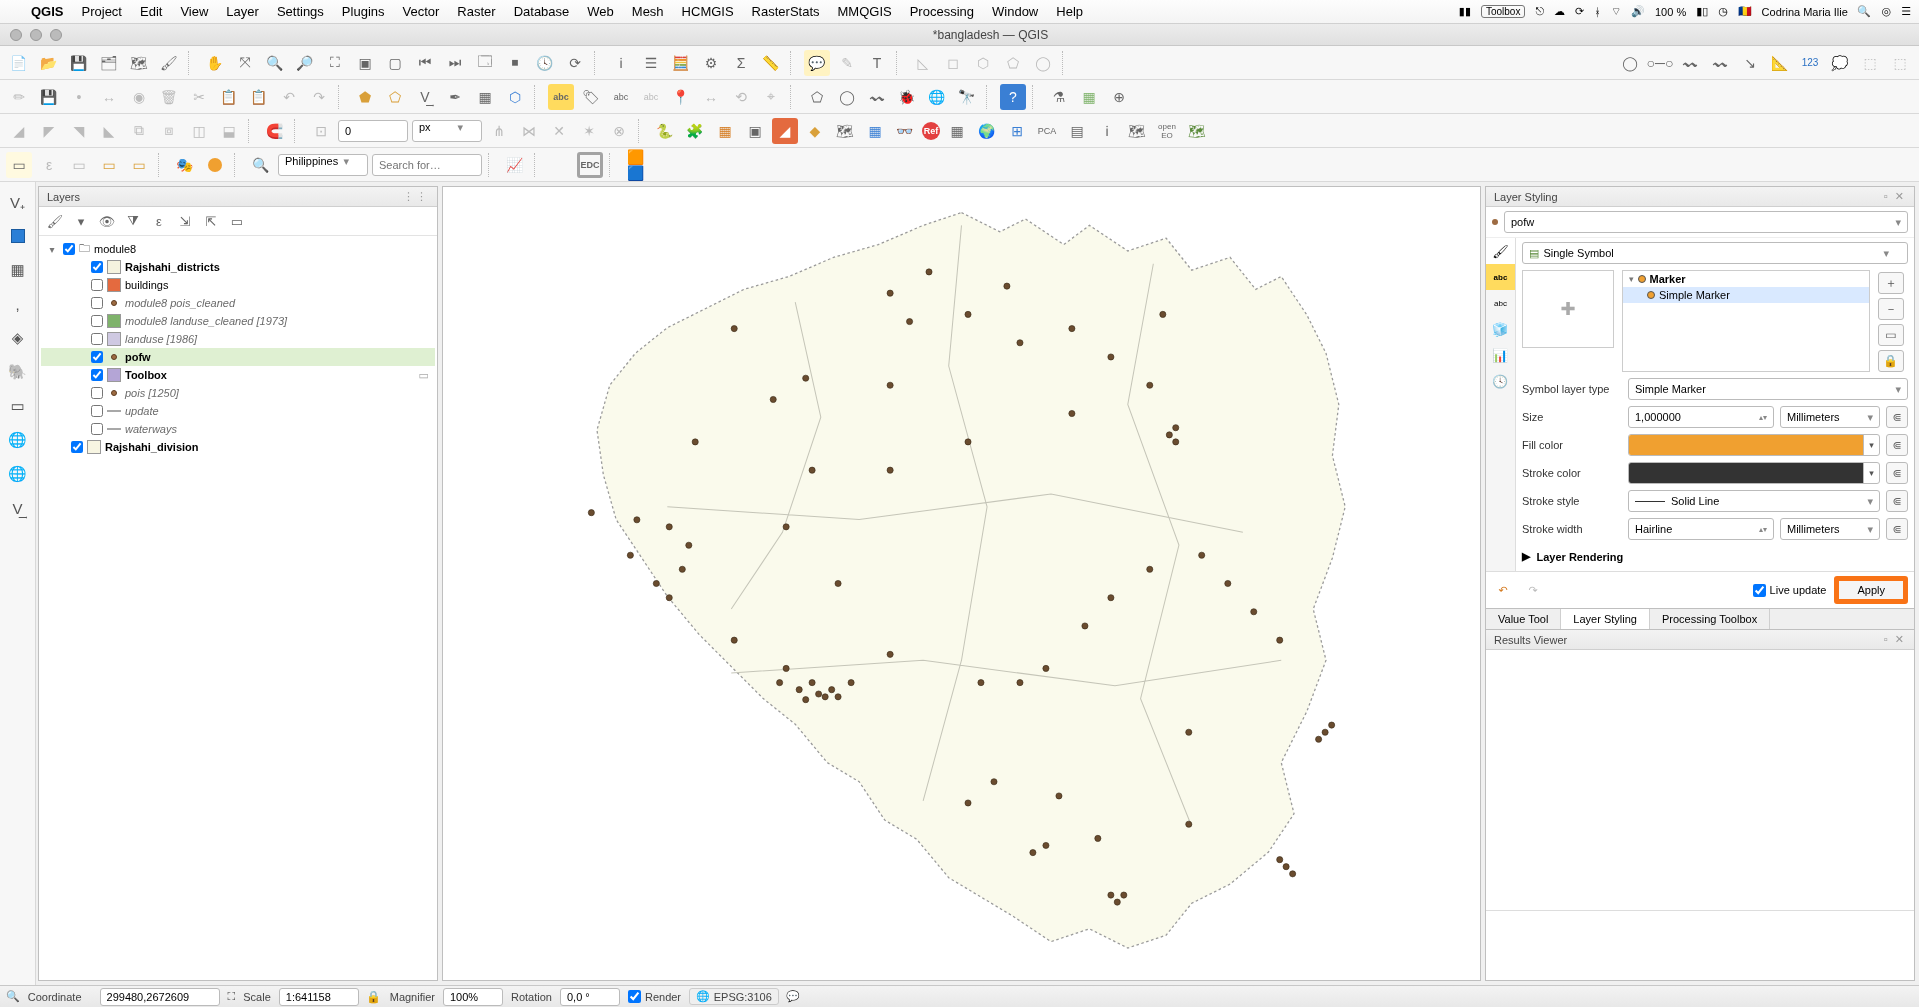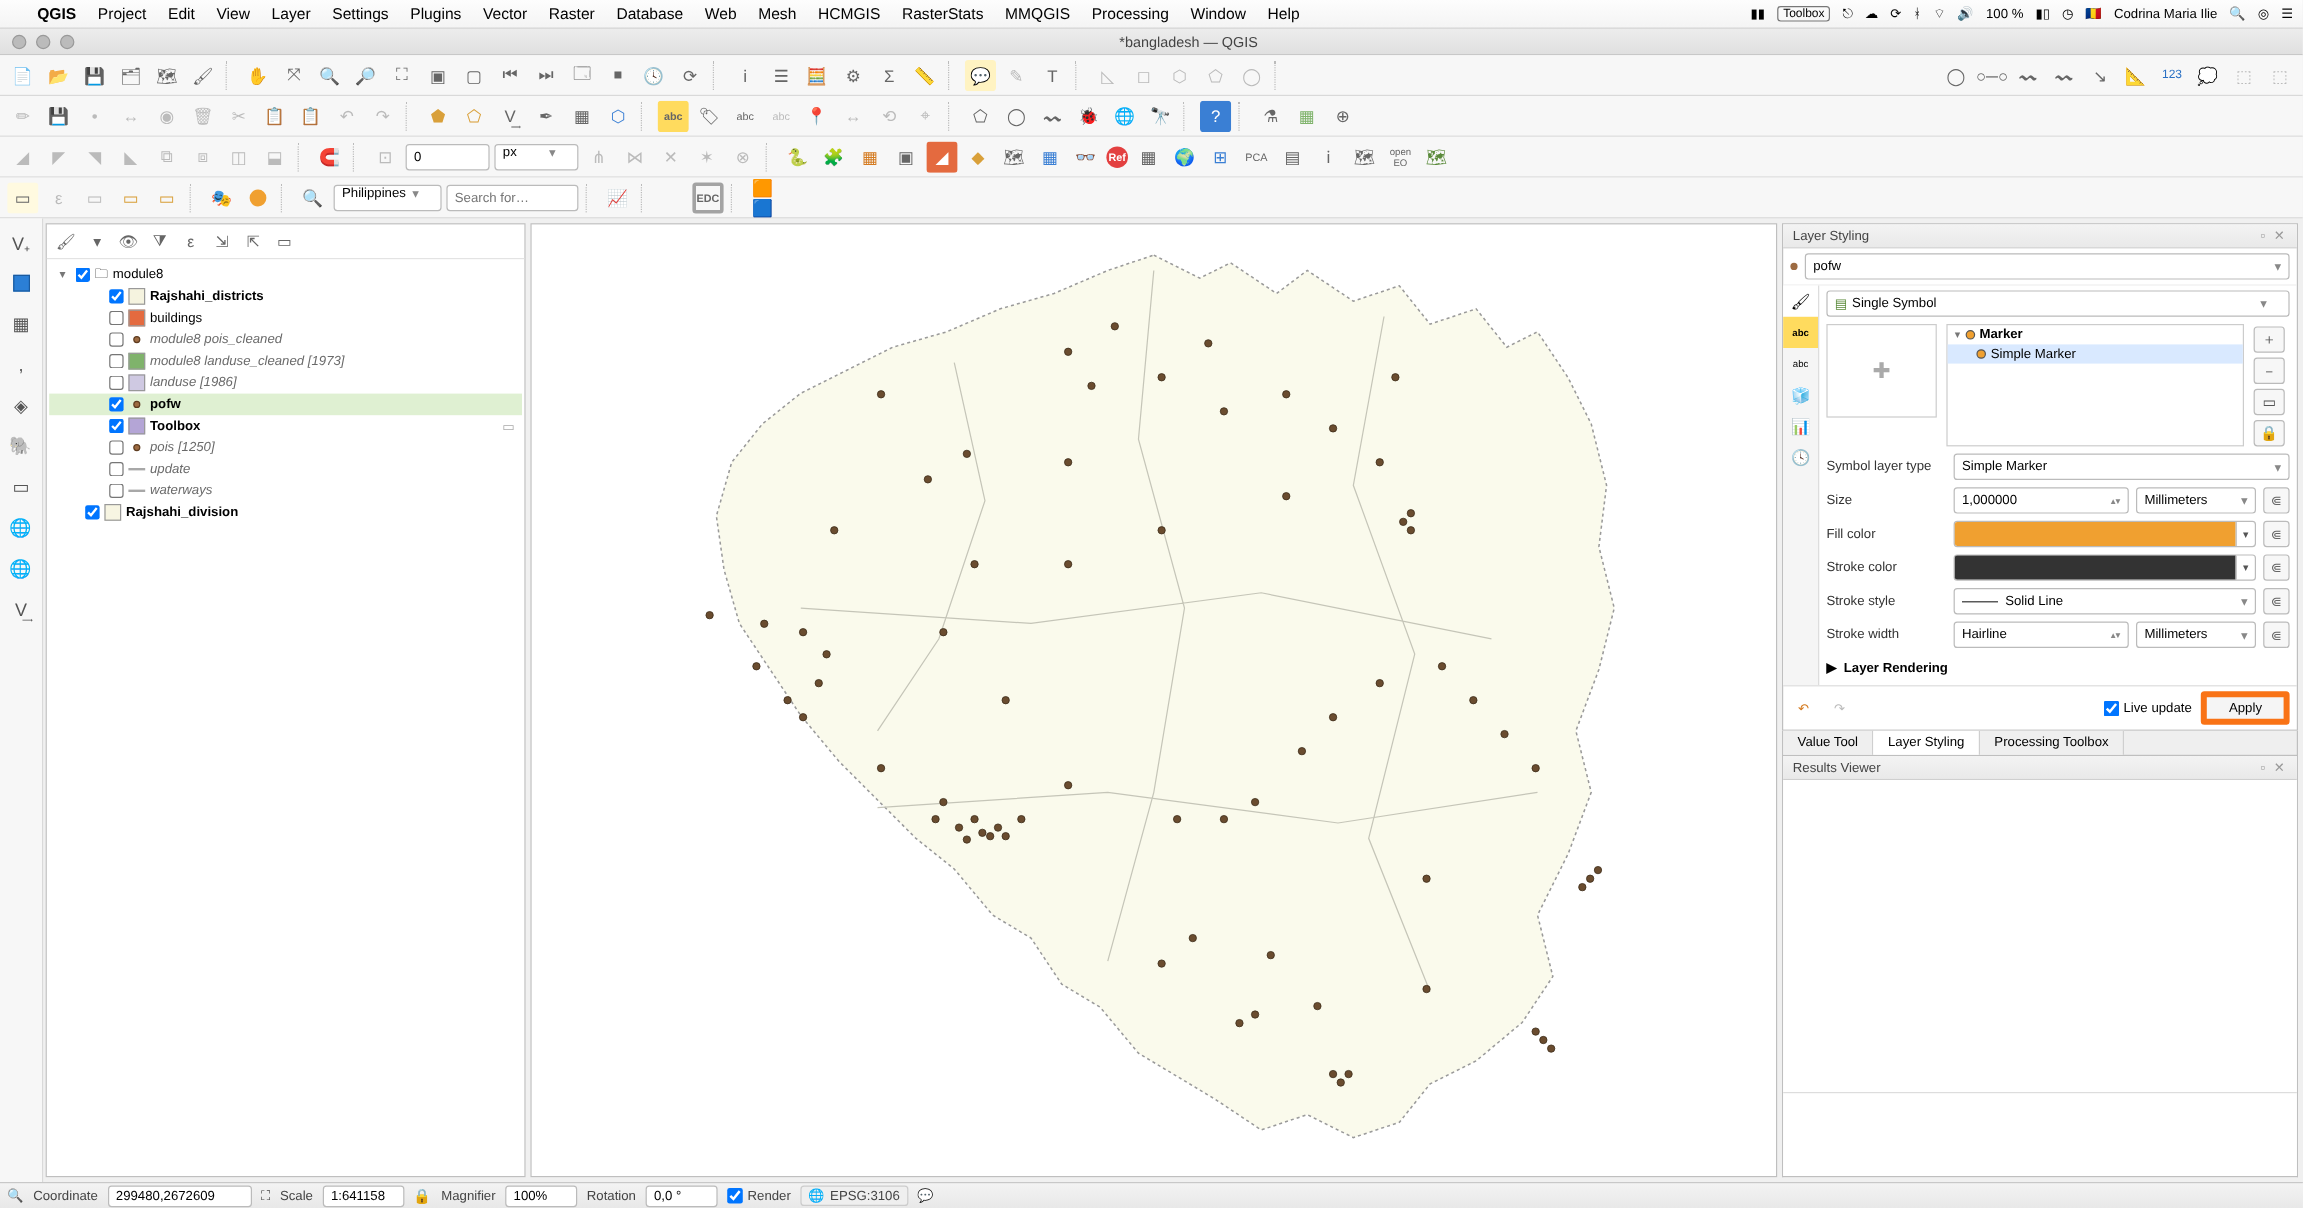--- a/index.html
+++ b/index.html
@@ -321,20 +321,24 @@
     <div class="tb">,</div>
     <div class="tb">◈</div>
     <div class="tb">🐘</div>
     <div class="tb">▭</div>
     <div class="tb">🌐</div>
     <div class="tb">🌐</div>
     <div class="tb">V͢</div>
   </div>
 
   <div class="layers-panel">
+    <div class="panel-title">
+      <span>Layers</span>
+        <span class="dots">⋮⋮</span>
+    </div>
     <div class="panel-toolbar">
       <span class="pbtn">🖌</span>
       <span class="pbtn">▾</span>
       <span class="pbtn">👁</span>
       <span class="pbtn">⧩</span>
       <span class="pbtn">ε</span>
       <span class="pbtn">⇲</span>
       <span class="pbtn">⇱</span>
       <span class="pbtn">▭</span>
     </div>
@@ -622,24 +626,24 @@
       </div>
       <div class="results-body"></div>
       <div class="results-split"></div>
     </div>
   </div>
 </div>
 
 <div class="statusbar">
   <span>🔍</span>
   <span>Coordinate</span>
-  <input type="text" style="width: 120px;" value="299480,2672609">
+  <input type="text" style="width: 120px; margin-left: 10px;" value="299480,2672609">
   <span>⛶</span>
   <span>Scale</span>
-  <input type="text" style="width: 68px;" value="1:641158">
+  <input type="text" style="width: 80px;" value="1:641158">
   <span class="lock">🔒</span>
   <span>Magnifier</span>
   <input type="text" style="width: 60px;" value="100%">
   <span>Rotation</span>
   <input type="text" style="width: 60px;" value="0,0 °">
   <label class="chip">
       <input type="checkbox" checked="" style=""> 
       <span>Render</span>
     </label>
   <div class="crs-btn">

